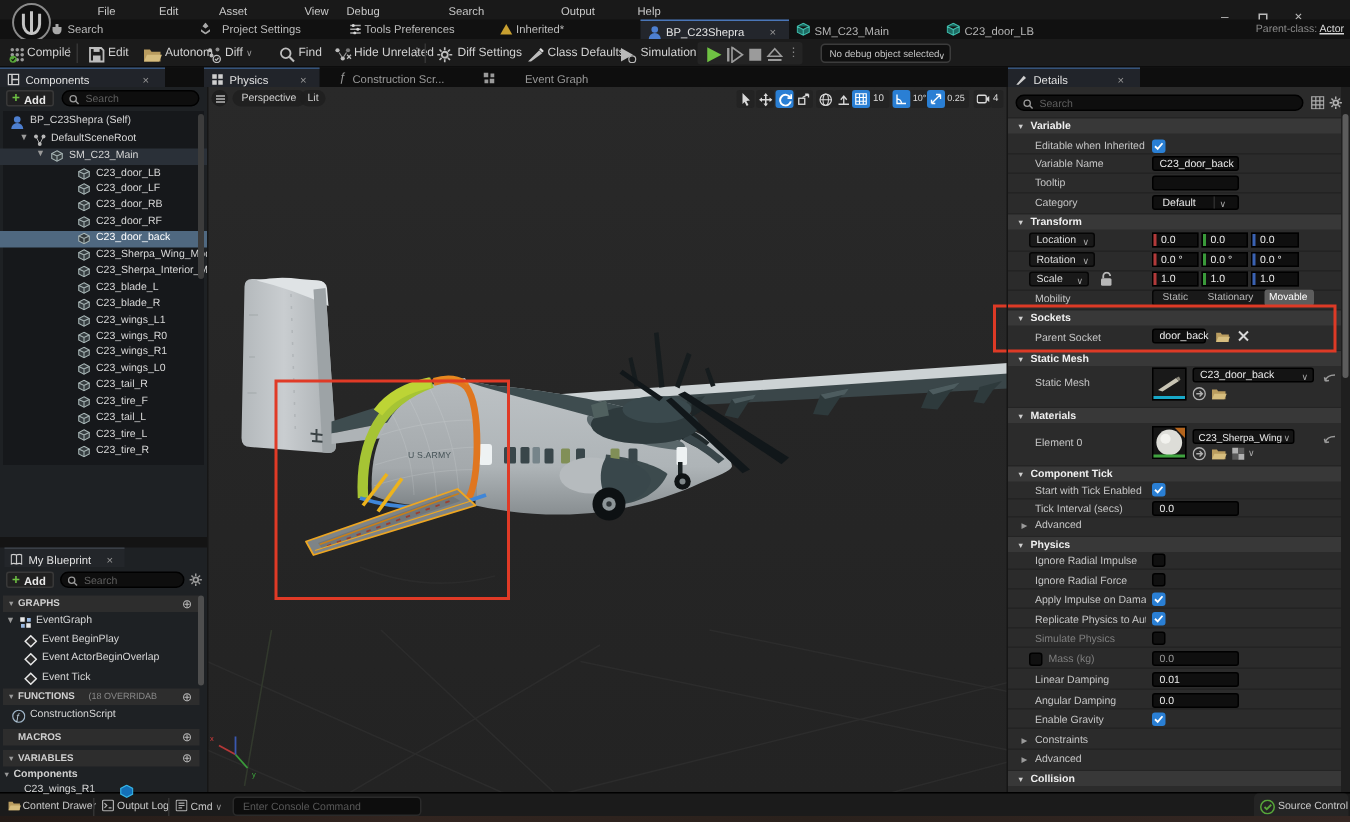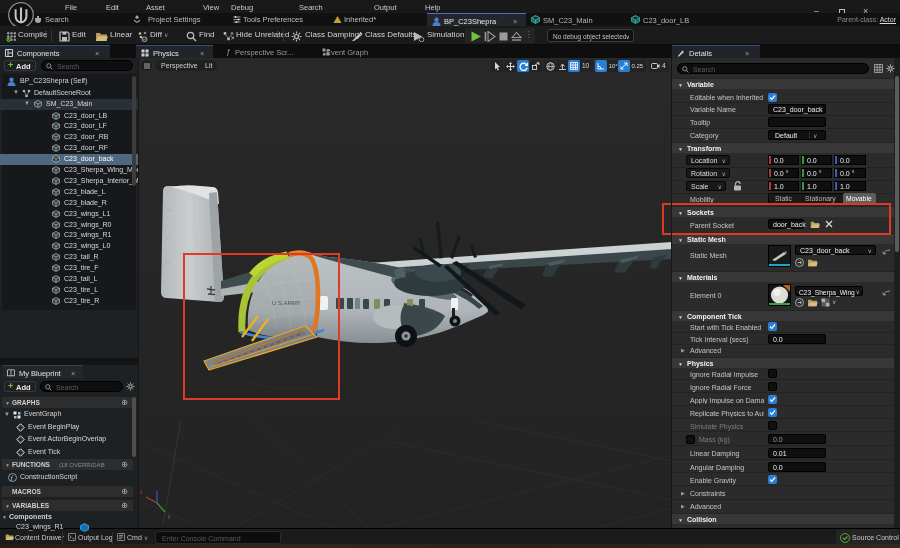--- a/index.html
+++ b/index.html
@@ -115,21 +115,21 @@
   <svg class="ab" style="left:59px;top:31px" width="11" height="11" viewBox="0 0 11 11">
       <path d="M1 1 h7.5 L10 2.5 V10 H1 Z" fill="none" stroke="#bdbdbd" stroke-width="1.2"></path>
       <rect x="3" y="6" width="5" height="4" fill="#bdbdbd"></rect>
       <rect x="3.4" y="1" width="4" height="2.6" fill="#bdbdbd"></rect>
     </svg>
   <div class="tbtn" style="left:72px">Edit</div>
   <svg class="ab" style="left:95px;top:31px" width="13" height="11" viewBox="0 0 13 11">
       <path d="M1 2 h4 l1 1.5 h6 V10 H1 Z" fill="#b99c5f"></path>
       <path d="M1 10 L3 5.5 h10 L11 10 Z" fill="#d6bd7e"></path>
     </svg>
-  <div class="tbtn" style="left:110px">Linear</div>
+  <div class="tbtn" style="left:110px">Autonom</div>
   <svg class="ab" style="left:137px;top:31px" width="12" height="11" viewBox="0 0 12 11">
       <circle cx="3" cy="2.5" r="1.3" fill="#bdbdbd"></circle>
       <circle cx="8" cy="2" r="1.3" fill="#8a8a8a"></circle>
       <circle cx="4" cy="6" r="1.3" fill="#bdbdbd"></circle>
       <circle cx="7.5" cy="8.3" r="2.4" fill="none" stroke="#bdbdbd" stroke-width="0.9"></circle>
       <path d="M6.3 8.3 l0.9 0.9 1.5-1.7" stroke="#bdbdbd" stroke-width="0.8" fill="none"></path>
     </svg>
   <div class="tbtn" style="left:150px">Diff <span style="color:#9a9a9a;font-size:6px">∨</span></div>
   <svg class="ab" style="left:186px;top:31px" width="11" height="11" viewBox="0 0 11 11">
       <circle cx="4.5" cy="4.5" r="3.2" fill="none" stroke="#bdbdbd" stroke-width="1.2"></circle>
@@ -143,21 +143,21 @@
       <path d="M4 4 L6 7 M9 4 L7 7" stroke="#9a9a9a" stroke-width="0.8"></path>
       <path d="M9.4 5.5 l2.6 2.6 m0 -2.6 l-2.6 2.6" stroke="#bdbdbd" stroke-width="0.9"></path>
     </svg>
   <div class="tbtn" style="left:236px">Hide Unrelated</div>
   <div class="tbtn" style="left:274px;color:#888">⋮</div>
   <div class="tsep" style="left:283px"></div>
   <svg class="ab" style="left:291px;top:31px" width="11" height="11" viewBox="0 0 11 11">
       <circle cx="5.5" cy="5.5" r="2" fill="none" stroke="#bdbdbd" stroke-width="1.2"></circle>
       <path d="M5.5 0.5 v2 M5.5 8.5 v2 M0.5 5.5 h2 M8.5 5.5 h2 M2 2 l1.4 1.4 M9 2 L7.6 3.4 M2 9 l1.4-1.4 M9 9 L7.6 7.6" stroke="#bdbdbd" stroke-width="1.1"></path>
     </svg>
-  <div class="tbtn" style="left:305px">Class Damping</div>
+  <div class="tbtn" style="left:305px">Diff Settings</div>
   <svg class="ab" style="left:351px;top:31px" width="12" height="11" viewBox="0 0 12 11">
       <path d="M1 10 L8.5 2.5 L10.5 4.5 L3 10 Z" fill="#bdbdbd"></path>
       <path d="M9 1.5 l2 2" stroke="#e0e0e0" stroke-width="1.5"></path>
     </svg>
   <div class="tbtn" style="left:365px">Class Defaults</div>
   <svg class="ab" style="left:412px;top:31px" width="13" height="11" viewBox="0 0 13 11">
       <path d="M2 1 L10 5.5 L2 10 Z" fill="#b9b9b9"></path>
       <circle cx="9.5" cy="8.5" r="2.3" fill="#1b1b1b" stroke="#b9b9b9" stroke-width="0.8"></circle>
     </svg>
   <div class="tbtn" style="left:427px">Simulation</div>
@@ -195,30 +195,30 @@
         <rect x="0.5" y="0.5" width="3" height="3" fill="#cfcfcf"></rect>
         <rect x="4.5" y="0.5" width="3" height="3" fill="#cfcfcf"></rect>
         <rect x="0.5" y="4.5" width="3" height="3" fill="#cfcfcf"></rect>
         <rect x="4.5" y="4.5" width="3" height="3" fill="#cfcfcf"></rect>
       </svg>
     <span class="ab" style="left:17px;top:3px">Physics</span>
     <span class="ab" style="left:64px;top:3px;color:#9a9a9a">×</span>
   </div>
   <div class="ptabi" style="left:222px;width:92px">
     <span class="ab" style="left:4px;top:2px;font-style:italic;font-size:8px">ƒ</span>
-    <span class="ab" style="left:13px;top:3px">Perspective Scr...</span>
+    <span class="ab" style="left:13px;top:3px">Construction Scr...</span>
   </div>
   <div class="ptabi" style="left:318px;width:80px">
     <svg class="ab" style="left:4px;top:3px" width="8" height="8" viewBox="0 0 8 8">
         <rect x="0.5" y="0.5" width="3" height="3" fill="#9a9a9a"></rect>
         <rect x="5" y="1" width="2.5" height="2.5" fill="#9a9a9a"></rect>
         <rect x="1" y="5" width="2.5" height="2.5" fill="#9a9a9a"></rect>
         <rect x="4.5" y="4.5" width="3" height="3" fill="#9a9a9a"></rect>
       </svg>
-    <span class="ab" style="left:8px;top:3px">Event Graph</span>
+    <span class="ab" style="left:32px;top:3px">Event Graph</span>
   </div>
   <div class="ptab" style="left:672px;width:88px">
     <svg class="ab" style="left:5px;top:3px" width="8" height="8" viewBox="0 0 8 8">
         <path d="M0.5 7.5 L5.5 1.5 L7 3 L2 7.5 Z" fill="#cfcfcf"></path>
       </svg>
     <span class="ab" style="left:17px;top:3px">Details</span>
     <span class="ab" style="left:73px;top:3px;color:#9a9a9a">×</span>
   </div>
 
   <div class="ab" id="leftpanel"></div>

